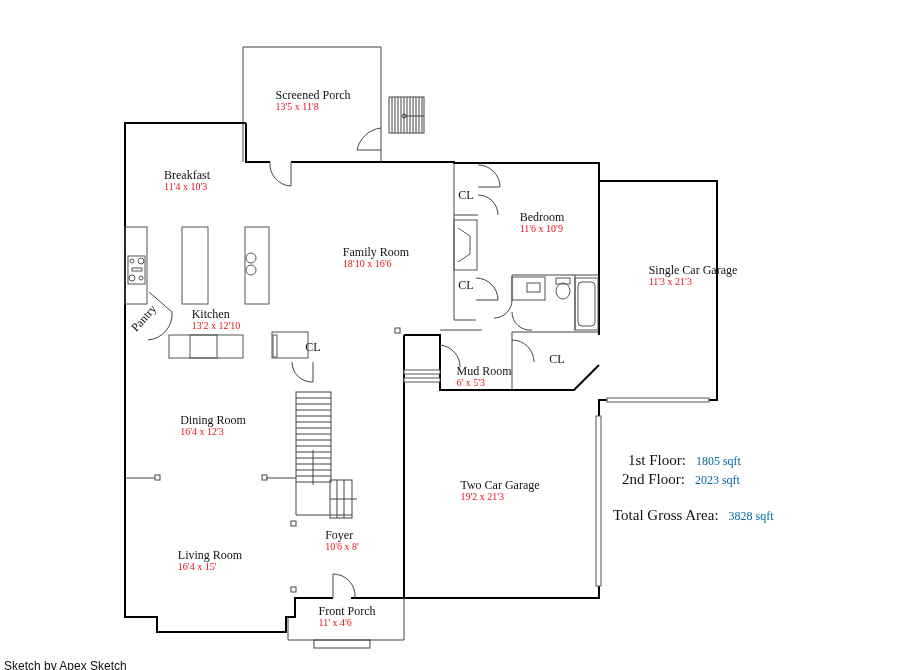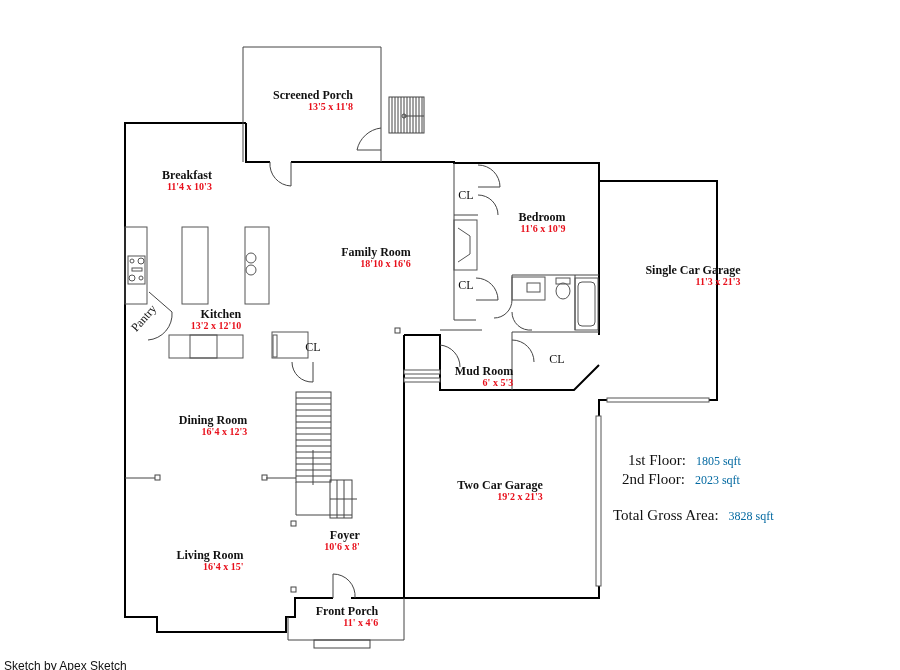--- a/index.html
+++ b/index.html
@@ -1,18 +1,18 @@
 <!DOCTYPE html>
 <html><head>
 <meta charset="utf-8">
 <style>
   html, body { margin:0; padding:0; background:#ffffff; }
   body { width:900px; height:670px; position:relative; overflow:hidden; font-family:"Liberation Serif", serif; }
   #plan { position:absolute; left:0; top:0; width:900px; height:670px; }
-  .lbl { position:absolute; text-align:right; white-space:nowrap; transform:translateX(-50%); line-height:1.05;font-weight:bold; }
+  .lbl { position:absolute; text-align:left; white-space:nowrap; transform:translateX(-50%); line-height:1.05; }
   .lbl .name { color:#111; font-size:12px; display:block; }
   .lbl .dim { color:#e8101c; font-size:10px; display:block; }
   .cl { position:absolute; font-size:12px; color:#111; transform:translateX(-50%); }
   .pantry { position:absolute; left:128px; top:325px; font-size:12px; color:#111; transform:rotate(-48deg); transform-origin:left top; }
   .area { position:absolute; font-size:15px; color:#111; }
   .area .v { color:#0369a1; font-size:12px; margin-left:10px; }
   .tmls { position:absolute; left:4px; top:628px; font-family:Liberation Mono, monospace; font-size:16px; color:#333; letter-spacing:1px; font-weight:300;margin-top:47px; }
   .credit { position:absolute; left:4px; top:659px; font-family:"Liberation Sans", sans-serif; font-size:12px; color:#111; }
 </style>
 </head>

